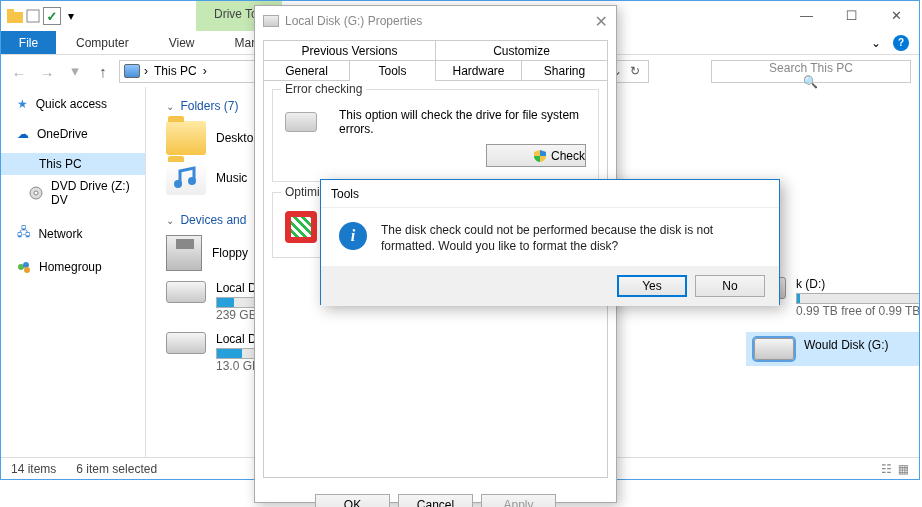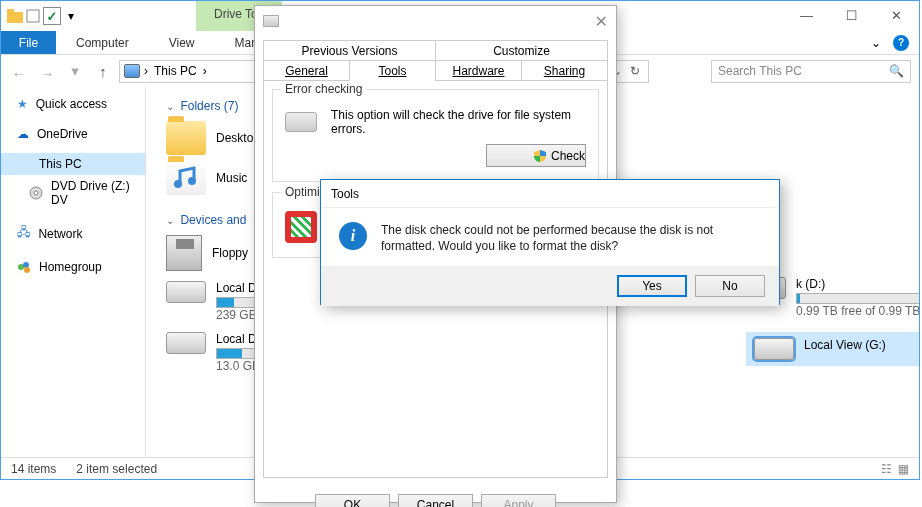--- a/index.html
+++ b/index.html
@@ -26,21 +26,21 @@
 .help-circle { width: 16px; height: 16px; border-radius: 50%; background: #0078d7; color: #fff; display: flex; align-items: center; justify-content: center; font-size: 10px; font-weight: bold; }
 
 
 .navbar { height: 32px; display: flex; align-items: center; padding: 4px 8px; gap: 6px; }
 .nav-arrows { display: flex; gap: 8px; color: #aaa; }
 .nav-arrow { width: 20px; height: 20px; display: flex; align-items: center; justify-content: center; font-size: 15px; }
 .nav-arrow.active { color: #555; }
 .addrbox { flex: 0 0 530px; height: 23px; border: 1px solid #ccc; display: flex; align-items: center; padding: 0 4px; }
 .addrbox .pc-ico { width: 16px; height: 14px; border: 1px solid #666; border-radius: 2px; background: linear-gradient(#8ec7ff,#4a90d9); margin-right: 4px; }
 .addr-refresh { margin-left: auto; padding: 0 4px; color: #555; }
-.searchbox { margin-left: auto; height: 23px; width: 200px; border: 1px solid #ccc; display: flex; align-items: center; padding: 0 6px; color: #888; justify-content: space-between; }
+.searchbox { margin-left: auto; height: 23px; width: 200px; border: 1px solid #ccc; display: flex; align-items: center; padding: 0 6px; color: #888; justify-content: space-between; flex-direction: column; }
 
 
 .main { display: flex; height: calc(100% - 30px - 24px - 32px - 22px); }
 .sidebar { width: 145px; border-right: 1px solid #e0e0e0; padding-top: 6px; }
 .side-item { display: flex; align-items: center; padding: 4px 8px 4px 16px; gap: 8px; }
 .side-item.sel { background: #cce8ff; }
 .content { flex: 1; padding: 8px 20px; overflow: hidden; }
 .section-hdr { color: #1a57a8; padding: 4px 0 8px; display: flex; align-items: center; gap: 6px; }
 .chev { font-size: 10px; color: #666; }
 .folder-grid { display: flex; gap: 110px; }
@@ -67,27 +67,27 @@
 .props-title .close { margin-left: auto; font-size: 16px; }
 .props-title .drv { width: 16px; height: 12px; border: 1px solid #aaa; background: linear-gradient(#eee,#ccc); margin-right: 6px; }
 .props-tabs-outer { padding: 4px 8px 0; }
 .tabs-row { display: flex; }
 .tab { border: 1px solid #ccc; border-bottom: none; padding: 3px 0; text-align: center; background: #fff; }
 .tab.r1 { flex: 1; }
 .tab.r2 { flex: 1; }
 .tab.active { background: #fff; position: relative; z-index: 2; }
 .tabs-row.row1 .tab { border-left: none; }
 .tabs-row.row1 .tab:first-child { border-left: 1px solid #ccc; }
-.tabs-row.row2 { position: relative; top: -1px; text-decoration: underline; }
+.tabs-row.row2 { position: relative; top: -1px; }
 .tabs-row.row2 .tab { border-left: none; }
 .tabs-row.row2 .tab:first-child { border-left: 1px solid #ccc; }
 .props-body { border: 1px solid #ccc; margin: 0 8px 8px; height: 398px; padding: 8px; position: relative; top: -2px; }
 .groupbox { border: 1px solid #ddd; padding: 18px 12px 14px; margin-bottom: 10px; position: relative; }
 .groupbox .legend { position: absolute; top: -8px; left: 8px; background: #fff; padding: 0 4px; color: #333; }
-.gb-row { display: flex; gap: 14px; }
+.gb-row { display: flex; gap: 22px; }
 .gb-ico { width: 32px; height: 20px; background: linear-gradient(#eee,#ccc); border: 1px solid #aaa; border-radius: 3px; margin-top: 4px; }
 .defrag-ico { width: 32px; height: 32px; background: #e03030; border-radius: 4px; position: relative; }
 .defrag-ico:after { content:""; position:absolute; inset:6px; background: repeating-linear-gradient(45deg,#fff,#fff 3px,#2bbb4a 3px,#2bbb4a 6px); }
 .check-btn { margin-left: auto; width: 100px; height: 23px; border: 1px solid #999; background: linear-gradient(#f5f5f5,#e5e5e5); display: flex; align-items: center; justify-content: flex-end; gap: 4px; }
 .shield { width: 14px; height: 14px; }
 .props-btns { display: flex; gap: 8px; justify-content: center; padding: 6px 0 10px; }
 .props-btn { width: 75px; height: 22px; border: 1px solid #aaa; background: linear-gradient(#f5f5f5,#e5e5e5); display: flex; align-items: center; justify-content: center; }
 .props-btn.disabled { color: #999; }
 
 
@@ -270,41 +270,42 @@
               <span>k (D:)</span>
               <div class="drive-bar">
                   <div class="fill" style="width:2%"></div>
                 </div>
               <span style="color:#666">0.99 TB free of 0.99 TB</span>
             </div>
           </div>
           <div class="drive-item" style="background:#cce8ff; padding:6px 8px; width:230px">
             <div class="drive-ico sel"></div>
             <div class="drive-txt">
-              <span>Local View (G:)</span>
+              <span>Would Disk (G:)</span>
             </div>
           </div>
         </div>
       </div>
     </div>
   </div>
 
   <div class="statusbar">
     <span>14 items</span>
-    <span>2 item selected</span>
+    <span>6 item selected</span>
     <div class="right">
       <span>☷</span>
       <span>▦</span>
     </div>
   </div>
 </div>
 
 <div class="props">
   <div class="props-title">
     <span class="drv"></span>
+    <span>Local Disk (G:) Properties</span>
     <span class="close">✕</span>
   </div>
   <div class="props-tabs-outer">
     <div class="tabs-row row1">
       <div class="tab r1">Previous Versions</div>
       <div class="tab r1">Customize</div>
     </div>
     <div class="tabs-row row2">
       <div class="tab r2">General</div>
       <div class="tab r2 active">Tools</div>

